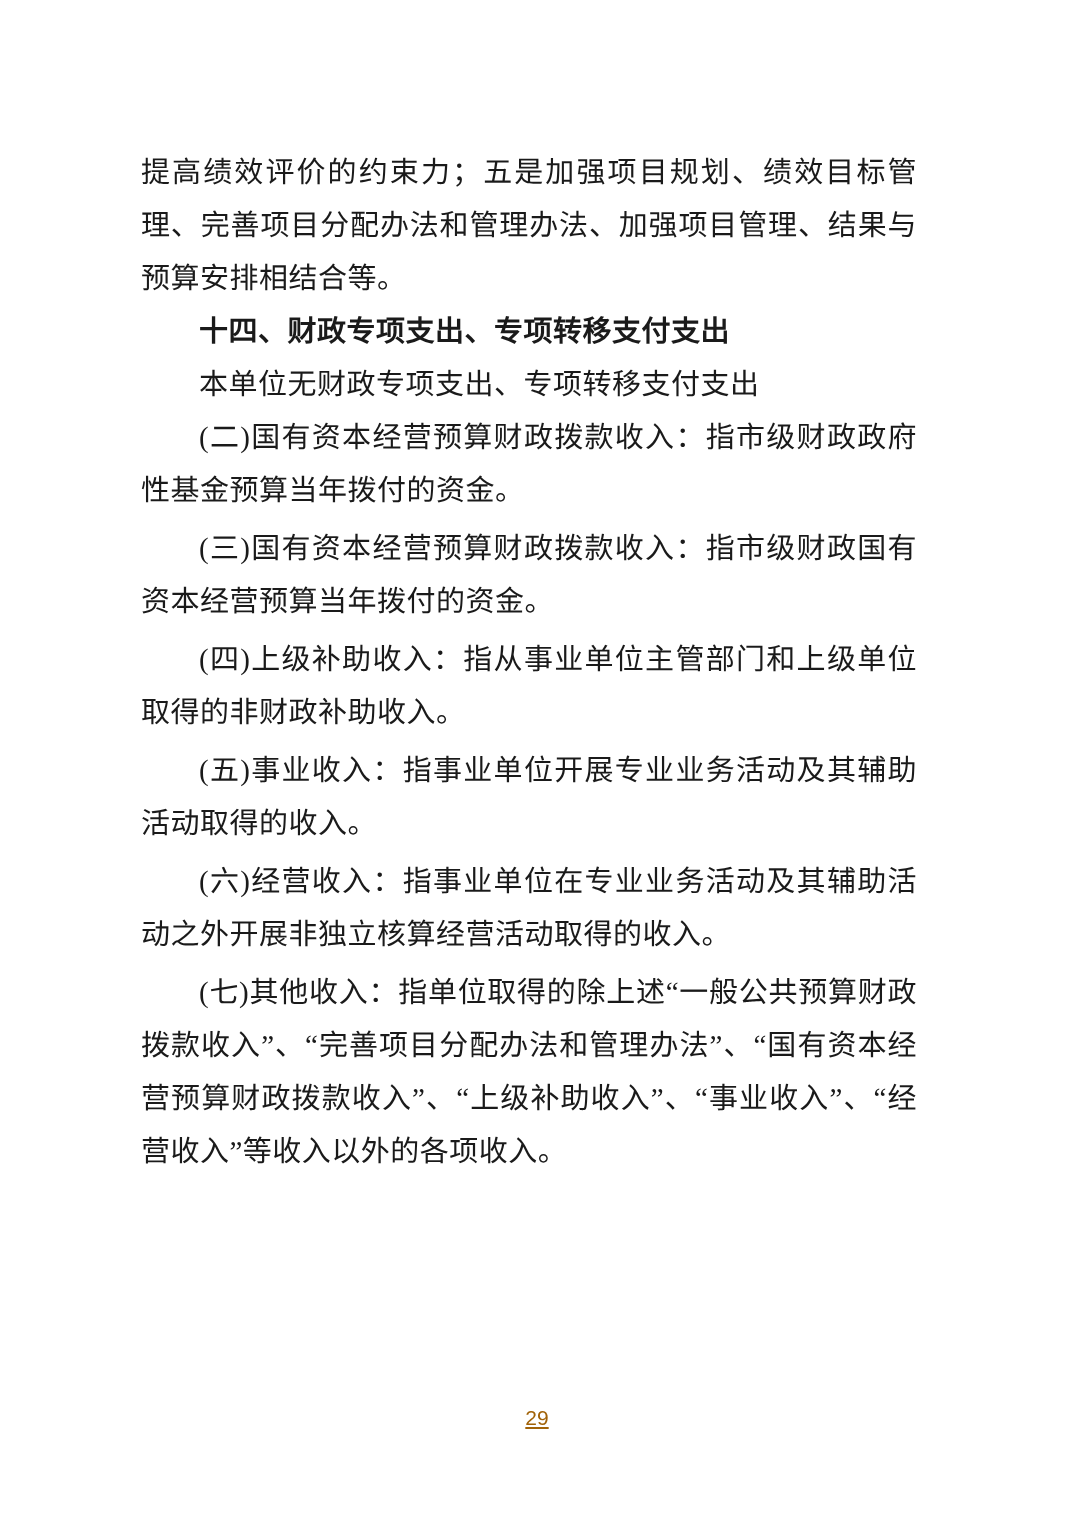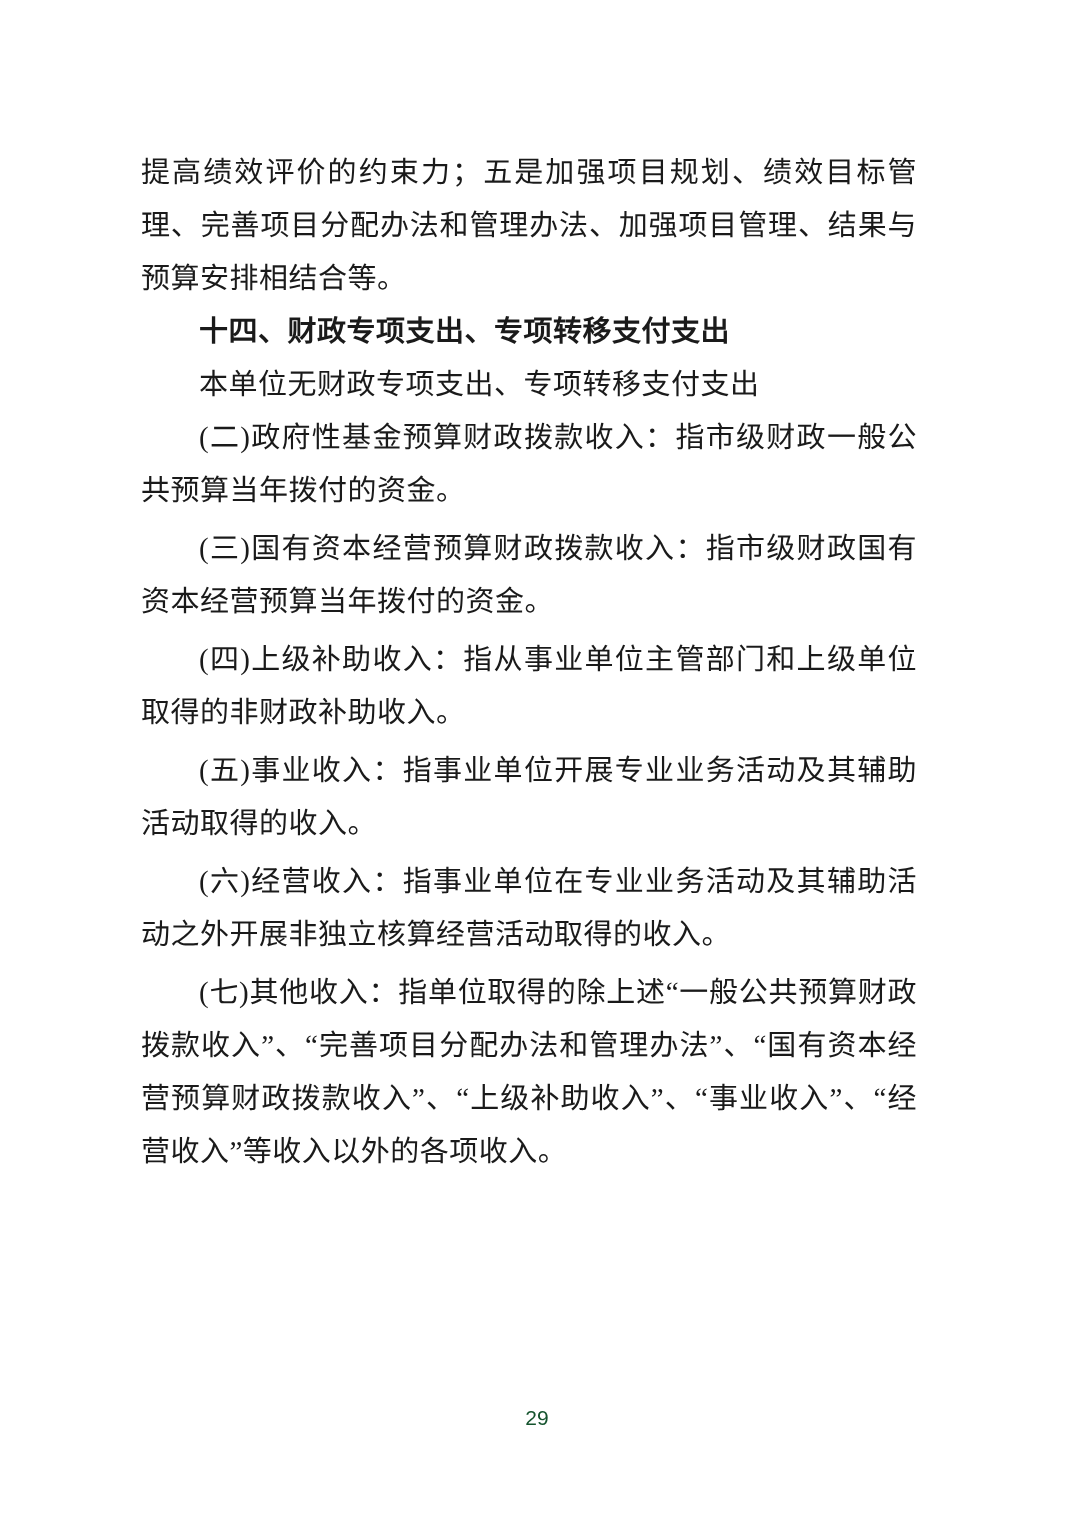--- a/index.html
+++ b/index.html
@@ -42,32 +42,33 @@
     font-weight: 700;
   }
   .footer {
     position: absolute;
     left: 0;
     top: 1400px;
     width: 100%;
     text-align: center;
     font-family: "Liberation Sans", "DejaVu Sans", sans-serif;
     font-size: 21px;
-    color: #14532d;
+    color: #a16207;
+    text-decoration: underline;
   }
 </style>
 </head>
 <body>
 
 <div class="page">
   <div class="content">
     <p>提高绩效评价的约束力；五是加强项目规划、绩效目标管理、完善项目分配办法和管理办法、加强项目管理、结果与预算安排相结合等。</p>
     <p class="indent bold-serif">十四、财政专项支出、专项转移支付支出</p>
     <p class="indent">本单位无财政专项支出、专项转移支付支出</p>
-    <p class="indent">(二)政府性基金预算财政拨款收入：指市级财政一般公共预算当年拨付的资金。</p>
+    <p class="indent">(二)国有资本经营预算财政拨款收入：指市级财政政府性基金预算当年拨付的资金。</p>
     <p class="indent loose">(三)国有资本经营预算财政拨款收入：指市级财政国有资本经营预算当年拨付的资金。</p>
     <p class="indent loose">(四)上级补助收入：指从事业单位主管部门和上级单位取得的非财政补助收入。</p>
     <p class="indent loose">(五)事业收入：指事业单位开展专业业务活动及其辅助活动取得的收入。</p>
     <p class="indent loose">(六)经营收入：指事业单位在专业业务活动及其辅助活动之外开展非独立核算经营活动取得的收入。</p>
     <p class="indent loose">(七)其他收入：指单位取得的除上述“一般公共预算财政拨款收入”、“完善项目分配办法和管理办法”、“国有资本经营预算财政拨款收入”、“上级补助收入”、“事业收入”、“经营收入”等收入以外的各项收入。</p>
   </div>
 
   <div class="footer">
     <span>29</span>
   </div>

